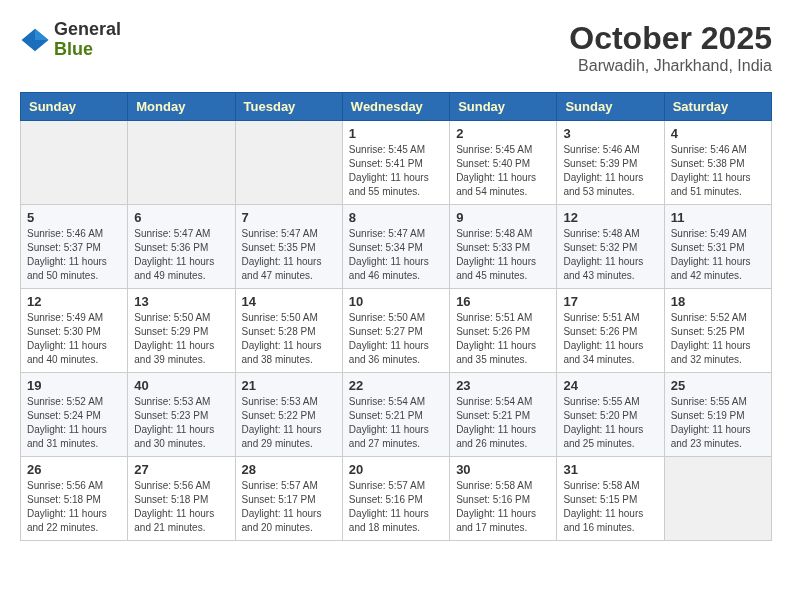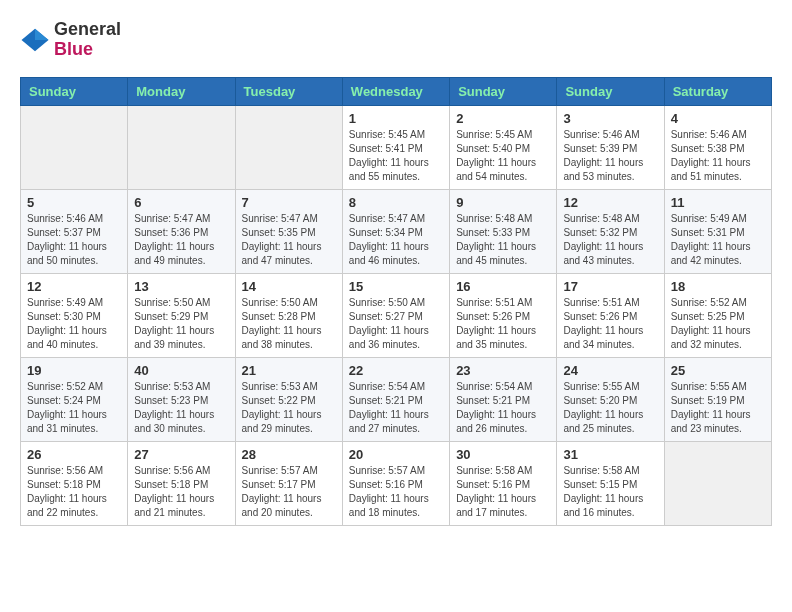--- a/index.html
+++ b/index.html
@@ -21,21 +21,21 @@
       align-items: center;
     }
     .logo-text {
       display: flex;
       flex-direction: column;
       font-size: 18px;
       font-weight: bold;
       line-height: 1.1;
     }
     .logo-general { color: #333; }
-    .logo-blue { color: #be185d; }
+    .logo-blue { color: #4d7c0f; }
     .logo-icon {
       width: 30px;
       height: 30px;
       margin-right: 4px;
     }
     .title-block {
       text-align: right;
     }
     .month-title {
       font-size: 32px;
@@ -45,21 +45,21 @@
     .location {
       font-size: 16px;
       color: #555;
     }
     .calendar {
       width: 100%;
       border-collapse: collapse;
     }
     .calendar th {
       background: #2a6db5;
-      color: #86efac;
+      color: #fef9c3;
       text-align: left;
       padding: 6px 8px;
       font-size: 13px;
       border: 1px solid #1a5a9a;
     }
     .calendar td {
       border: 1px solid #ccc;
       vertical-align: top;
       padding: 5px 6px;
       width: calc(100%/7);
@@ -91,20 +91,24 @@
   <div class="logo">
     <svg class="logo-icon" viewBox="0 0 40 40" xmlns="http://www.w3.org/2000/svg">
       <polygon points="20,5 38,20 20,35 2,20" fill="#1a6ebd"></polygon>
       <polygon points="20,5 38,20 20,20" fill="#2a8ad4"></polygon>
     </svg>
     <div class="logo-text">
       <span class="logo-general">General</span>
       <span class="logo-blue">Blue</span>
     </div>
   </div>
+  <div class="title-block">
+    <div class="month-title">October 2025</div>
+    <div class="location">Barwadih, Jharkhand, India</div>
+  </div>
 </div>
 
 <table class="calendar">
   <thead>
     <tr>
     <th>Sunday</th>
         <th>Monday</th>
         <th>Tuesday</th>
         <th>Wednesday</th>
         <th>Sunday</th>
@@ -213,21 +217,21 @@
 and 39 minutes.</div>
         </td>
         <td>
           <div class="day-num">14</div>
           <div class="day-info" style="white-space: pre-line;">Sunrise: 5:50 AM
 Sunset: 5:28 PM
 Daylight: 11 hours
 and 38 minutes.</div>
         </td>
         <td>
-          <div class="day-num">15</div>
+          <div class="day-num">10</div>
           <div class="day-info" style="white-space: pre-line;">Sunrise: 5:50 AM
 Sunset: 5:27 PM
 Daylight: 11 hours
 and 36 minutes.</div>
         </td>
         <td>
           <div class="day-num">16</div>
           <div class="day-info" style="white-space: pre-line;">Sunrise: 5:51 AM
 Sunset: 5:26 PM
 Daylight: 11 hours

